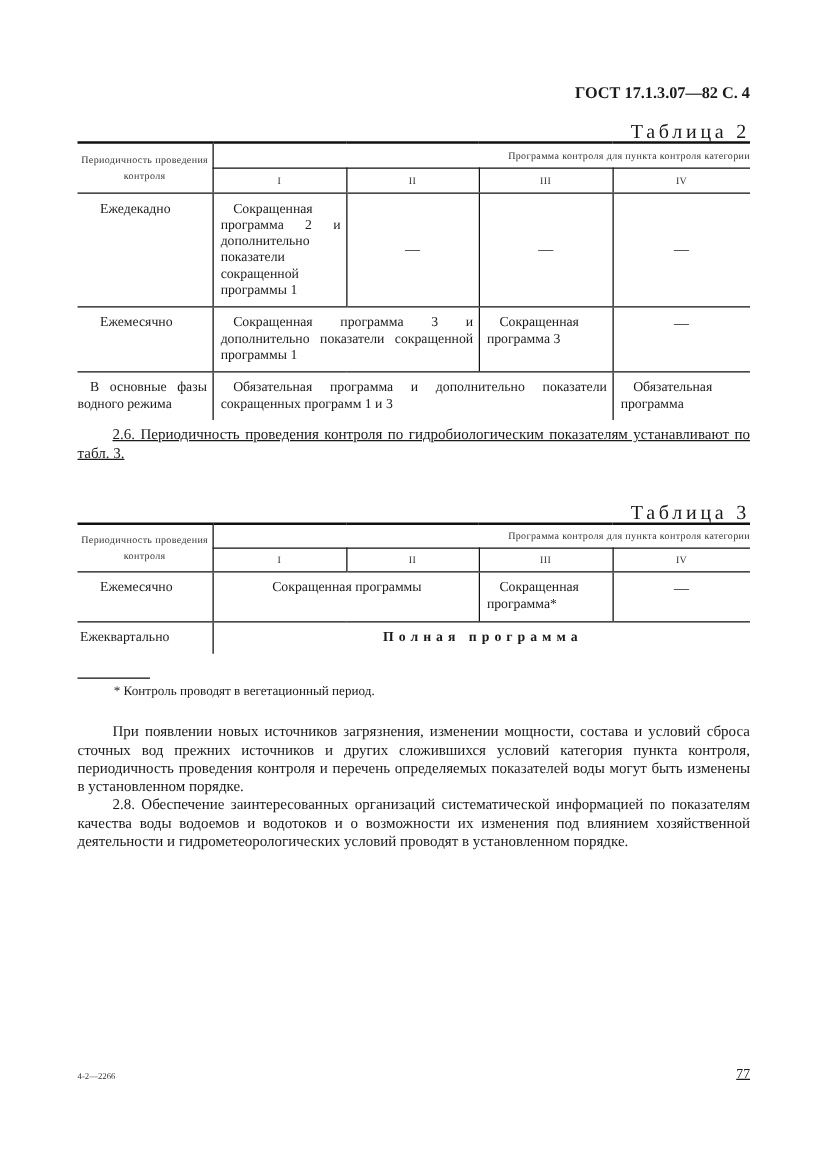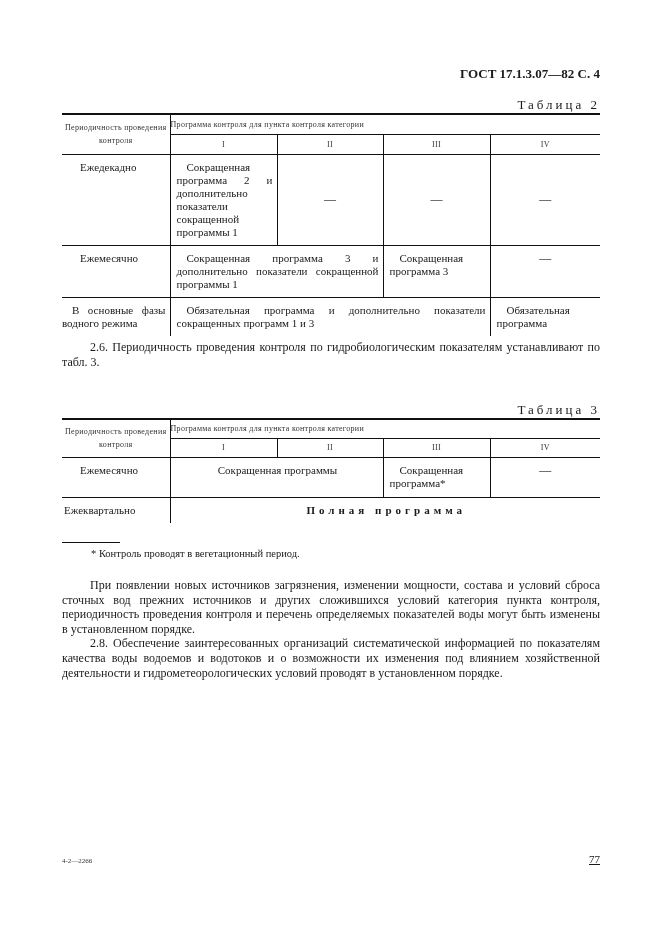--- a/index.html
+++ b/index.html
@@ -1,30 +1,30 @@
 <!DOCTYPE html>
 <html><head>
 <meta charset="utf-8">
 <style>
   html, body { margin: 0; padding: 0; background: #ffffff; }
   body { width: 661px; height: 936px; position: relative; overflow: hidden;
          font-family: "Liberation Serif", "DejaVu Serif", serif; color: #1a1a1a; }
   .abs { position: absolute; }
   .hdr { right: 61px; top: 66px; font-weight: bold; font-size: 13px; }
-  .tcap { right: 61px; font-size: 13px; letter-spacing: 3px; text-align: center; }
+  .tcap { right: 61px; font-size: 16px; letter-spacing: 3px; text-align: center; }
   table.gt { position: absolute; left: 62px; width: 538px; border-collapse: collapse;
              table-layout: fixed; font-size: 11px; line-height: 13px; }
   table.gt td { padding: 0; vertical-align: top; }
   table.gt col.c0 { width: 108px; }
   table.gt col.c1 { width: 107px; }
   table.gt col.c2 { width: 106px; }
   table.gt col.c3 { width: 107px; }
   table.gt col.c4 { width: 110px; }
   .topline td { border-top: 2.5px solid #111; }
-  .hsmall { font-size: 8px; letter-spacing: 0.3px; text-align: left; color: #333; }
+  .hsmall { font-size: 8px; letter-spacing: 0.3px; text-align: right; color: #333; }
   .vl { border-left: 1px solid #111; }
   .bl { border-bottom: 1px solid #111; }
   .cell { padding: 6px 4px 6px 6px !important; text-align: justify; }
   .ind { text-indent: 10px; }
   .center { text-align: center !important; vertical-align: middle !important; }
   .dash { font-size: 12px; }
   .para { left: 62px; width: 538px; font-size: 12px; line-height: 14.6px; text-align: justify; }
   .para p { margin: 0; text-indent: 28px; }
   .fn-rule { left: 62px; width: 58px; border-top: 1px solid #111; top: 542px; height: 0; }
   .fn { left: 91px; top: 548px; font-size: 10.5px; }
@@ -71,21 +71,21 @@
     <td class="vl bl dash" style="text-align:center; padding-top:6px;">—</td>
   </tr>
   <tr style="height:36px;">
     <td class="cell ind" style="padding-left:0 !important;">В основные фазы водного режима</td>
     <td colspan="3" class="cell ind vl">Обязательная программа и дополнительно показатели сокращенных программ 1 и 3</td>
     <td class="cell ind vl">Обязательная программа</td>
   </tr>
 </tbody>
   </table>
 
-<div class="abs para" style="top:340px;">
+<div class="abs para" style="top:340px;text-decoration:underline;">
   <p>2.6. Периодичность проведения контроля по гидробиологическим показателям устанавливают по табл. 3.</p>
 </div>
 
 <div class="abs tcap" style="top:402px;">Таблица 3</div>
 <table class="gt" style="top:418px;">
   <colgroup>
       <col class="c0">
       <col class="c1">
       <col class="c2">
       <col class="c3">

